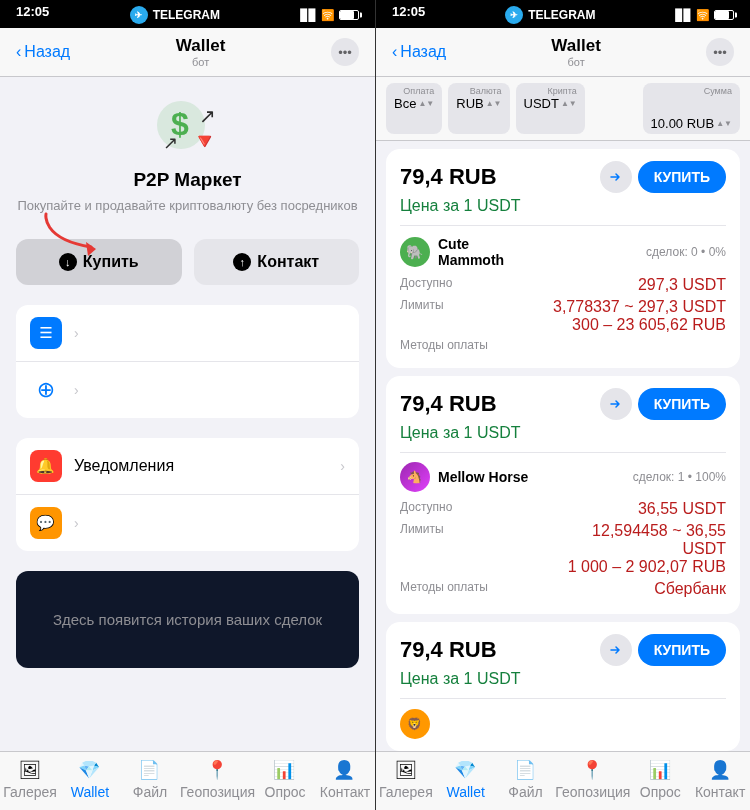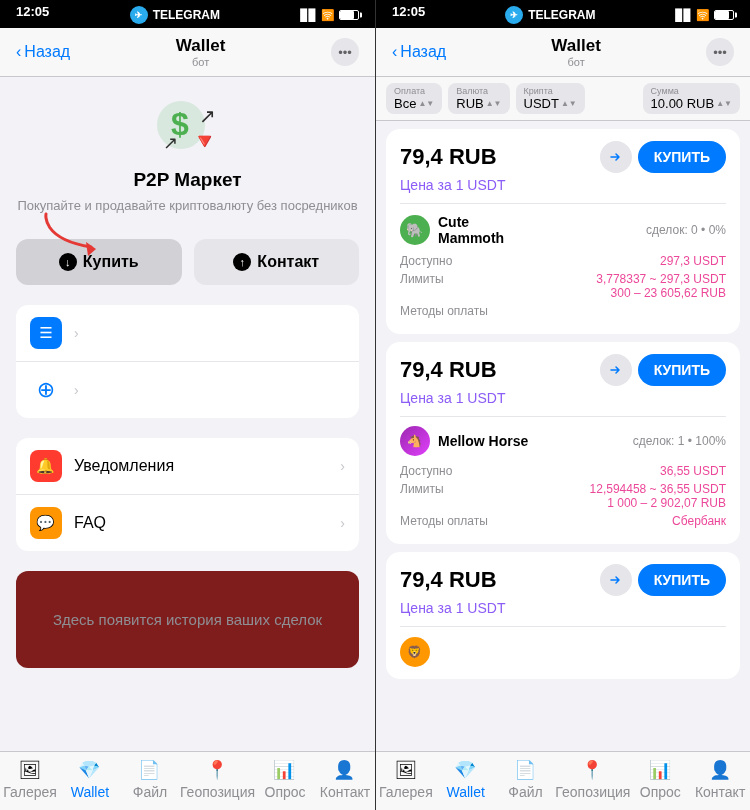--- a/index.html
+++ b/index.html
@@ -234,21 +234,21 @@
 
     .section-label {
       font-size: 12px;
       color: #8e8e93;
       letter-spacing: 0.5px;
       margin-bottom: 8px;
       padding-left: 4px;
     }
 
     .history-section {
-      background: #7f1d1d;
+      background: #0f172a;
       border-radius: 12px;
       margin-bottom: 20px;
       overflow: hidden;
     }
     .history-empty {
       padding: 40px 16px;
       text-align: center;
       color: #8e8e93;
       font-size: 15px;
     }
@@ -294,21 +294,21 @@
       background: #f8f8f8;
       border-bottom: 0.5px solid #c8c8cc;
       display: flex;
       padding: 6px 10px;
       gap: 6px;
       flex-shrink: 0;
     }
     .filter-chip {
       display: flex;
       flex-direction: column;
-      align-items: flex-start;
+      align-items: flex-end;
       background: #e5e5ea;
       border-radius: 8px;
       padding: 3px 8px 3px;
       min-width: 55px;
       cursor: pointer;
     }
     .filter-chip-label {
       font-size: 9px;
       color: #8e8e93;
     }
@@ -323,20 +323,21 @@
     .filter-arrows {
       font-size: 8px;
       color: #8e8e93;
       display: flex;
       flex-direction: column;
       line-height: 0.9;
     }
     .filter-chip-last {
       margin-left: auto;
       min-width: 80px;
+      gap: 20px;
     }
 
     
     .listings-content {
       flex: 1;
       overflow-y: auto;
       padding: 8px 10px 0;
     }
 
     .listing-card {
@@ -375,22 +376,22 @@
       background: #e5e5ea;
       display: flex;
       align-items: center;
       justify-content: center;
       font-size: 14px;
       color: #007AFF;
       cursor: pointer;
       margin-right: 6px;
     }
     .listing-price-sub {
-      font-size: 14px;
-      color: #8b5cf6;
+      font-size: 16px;
+      color: #15803d;
       margin-bottom: 10px;
     }
     .listing-divider {
       height: 0.5px;
       background: #e5e5ea;
       margin-bottom: 10px;
     }
     .listing-seller-row {
       display: flex;
       align-items: center;
@@ -420,22 +421,22 @@
     .listing-detail-row {
       display: flex;
       justify-content: space-between;
       margin-bottom: 4px;
     }
     .detail-label {
       font-size: 12px;
       color: #8e8e93;
     }
     .detail-value {
-      font-size: 12px;
-      color: #ec4899;
+      font-size: 16px;
+      color: #b91c1c;
       text-align: right;
       max-width: 55%;
     }
   </style>
 </head>
 <body>
 
 <div class="phone-screen">
 
   <div class="status-bar">
@@ -519,23 +520,20 @@
     <div class="menu-section2">
       <div class="menu-item">
         <div class="menu-icon" style="background:#FF3B30;color:#fff;font-size:15px;">🔔</div>
         <div class="menu-text">
           <div class="menu-text-main black">Уведомления</div>
         </div>
         <span class="chevron">›</span>
       </div>
       <div class="menu-item">
         <div class="menu-icon" style="background:#FF9500;color:#fff;font-size:15px;">💬</div>
-        <div class="menu-text">
-          <div class="menu-text-main black">FAQ</div>
-        </div>
         <span class="chevron">›</span>
       </div>
     </div>
 
     <div class="history-section">
       <div class="history-empty">Здесь появится история ваших сделок</div>
     </div>
   </div>
 
   <div class="tab-bar">

